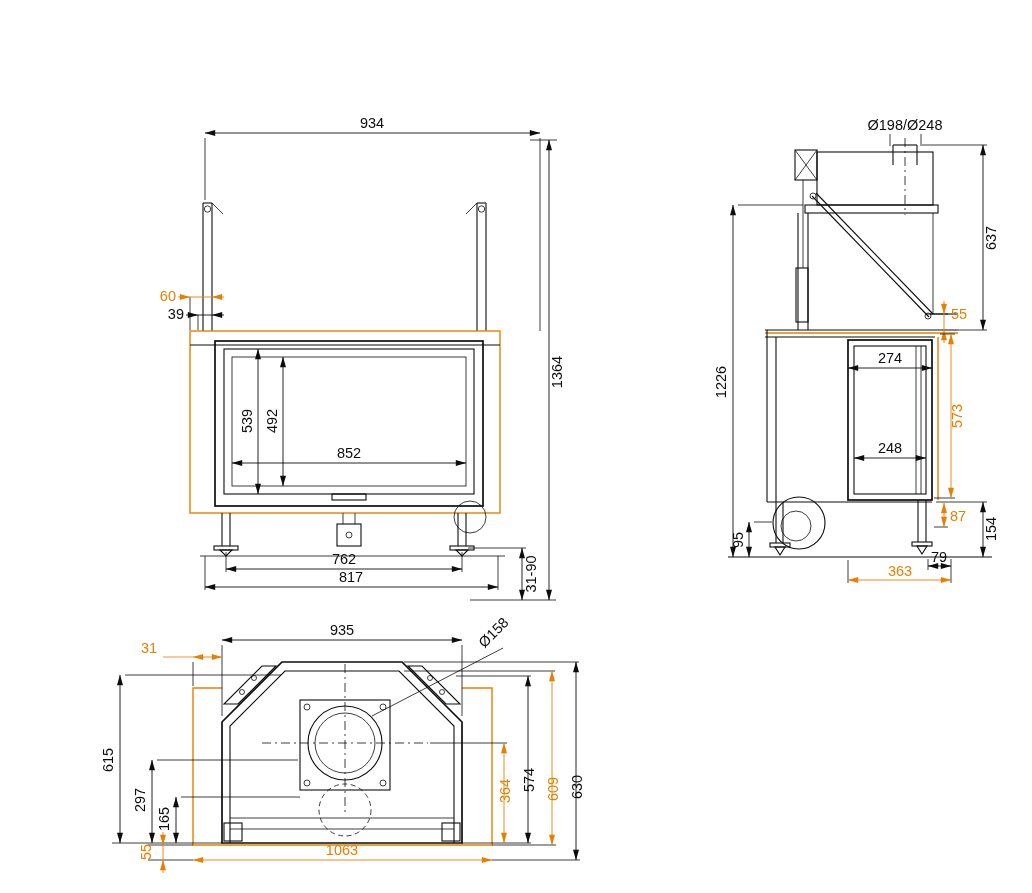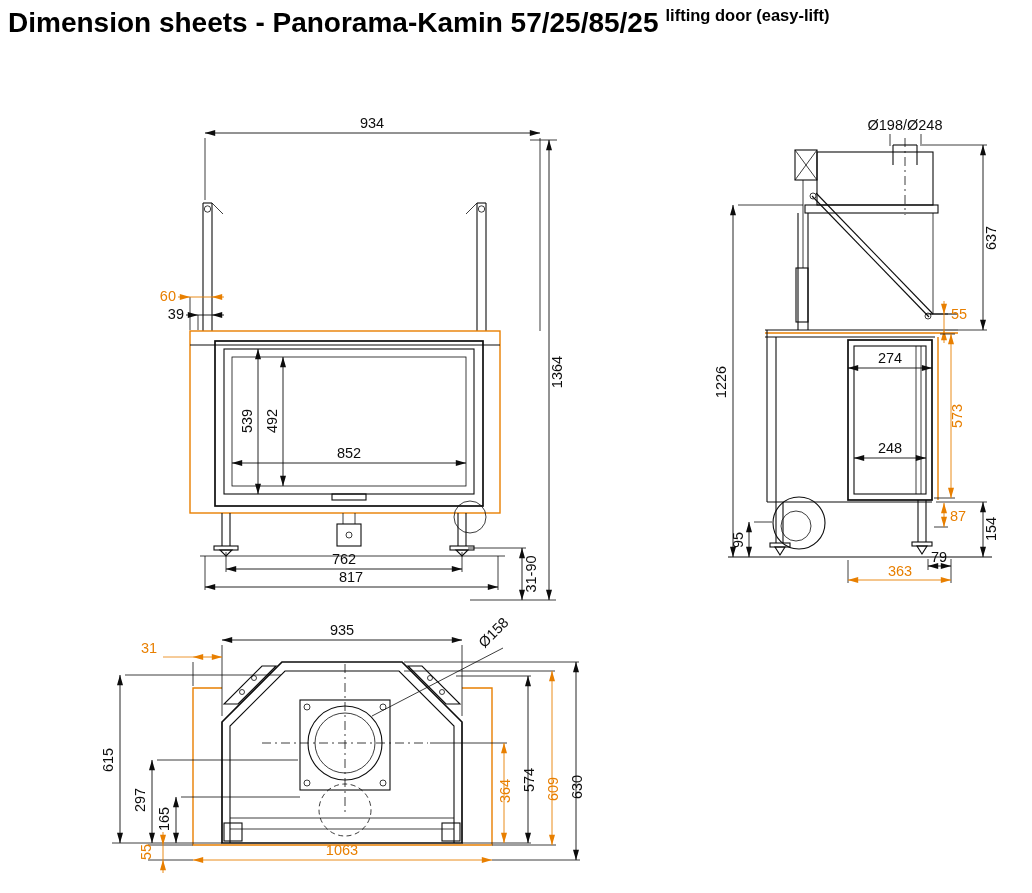--- a/index.html
+++ b/index.html
@@ -21,23 +21,20 @@
   text.o{fill:var(--accent)}
   .mid{text-anchor:middle}
   .end{text-anchor:end}
   #aB path{fill:var(--line)}
   #aO path{fill:var(--accent)}
 </style>
 </head>
 <body>
 
 <div class="page">
-  <div class="title">
-    <span>Dimension sheets - Panorama-Kamin 57/25/85/25</span><span class="suffix">lifting door (easy-lift)</span>
-  </div>
 
   <svg width="1032" height="893" viewBox="0 0 1032 893">
     <defs>
       <marker id="aB" viewBox="0 0 12 8" refX="11" refY="4" markerWidth="12" markerHeight="8" markerUnits="userSpaceOnUse" orient="auto-start-reverse">
           <path d="M0.8,1 L11.2,4 L0.8,7 Z"></path>
         </marker>
       <marker id="aO" viewBox="0 0 12 8" refX="11" refY="4" markerWidth="12" markerHeight="8" markerUnits="userSpaceOnUse" orient="auto-start-reverse">
           <path d="M0.8,1 L11.2,4 L0.8,7 Z"></path>
         </marker>
     </defs>

